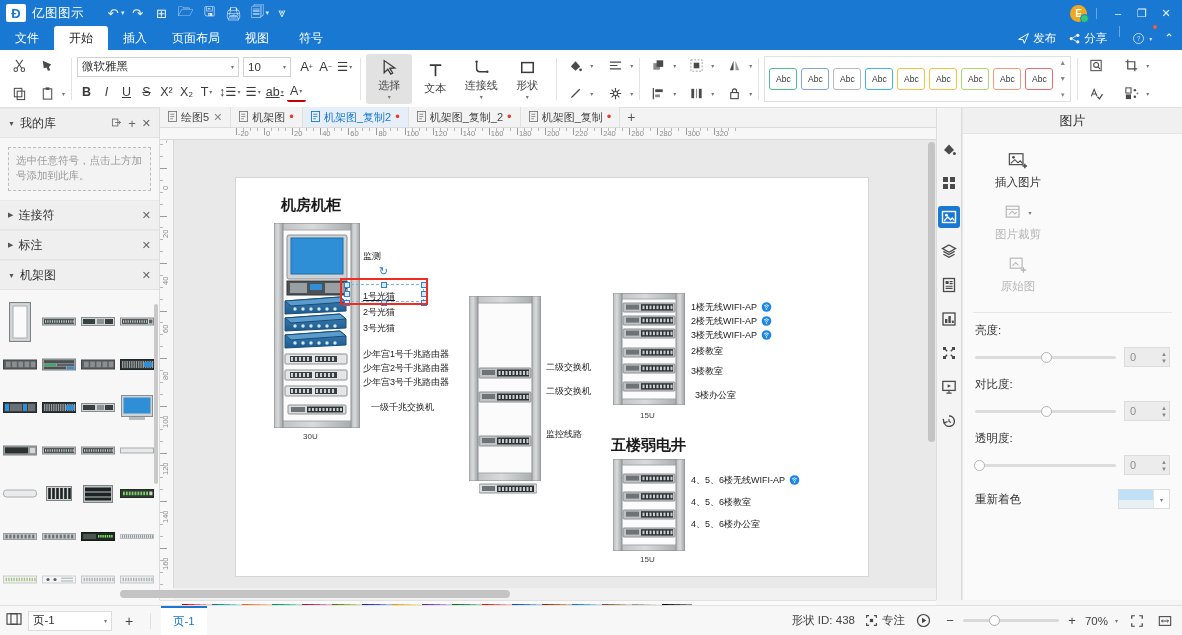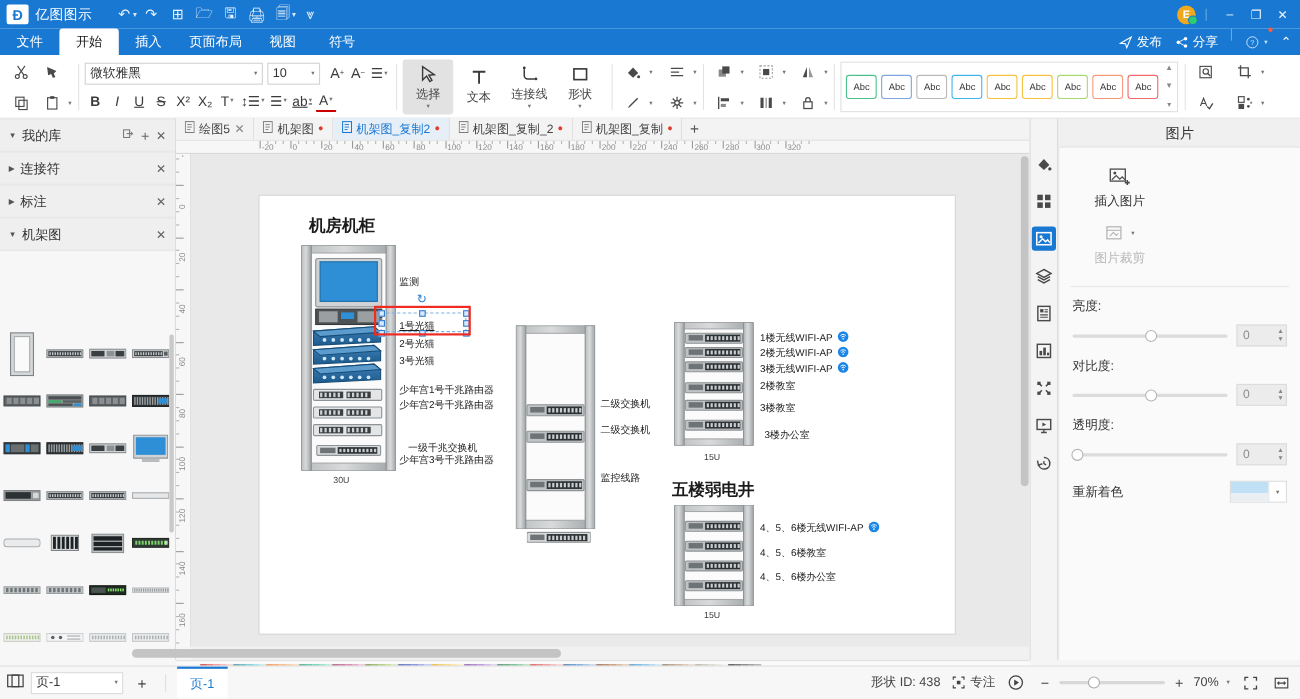--- a/index.html
+++ b/index.html
@@ -662,20 +662,21 @@
         <span>
           <svg width="11" height="11" viewBox="0 0 16 16">
             <rect x="2" y="3" width="8" height="10" fill="none" stroke="#666" stroke-width="1.2"></rect>
             <path d="M6 8 H14 M11.4 5.6 L14 8 L11.4 10.4" fill="none" stroke="#666" stroke-width="1.2"></path>
           </svg>
         </span>
         <span style="font-size:13px">+</span>
         <span style="font-size:11px">✕</span>
       </span>
     </div>
+    <div class="mylib-drop">选中任意符号，点击上方加号添加到此库。</div>
 
     <div class="sec-head">
       <span class="tri">▶</span>
       <span>连接符</span>
       <span class="acts">
         <span style="font-size:11px">✕</span>
       </span>
     </div>
 
     <div class="sec-head">
@@ -1457,21 +1458,21 @@
         </g>
       </svg>
       <div class="dg dg-sub" style="left:67px; top:254px;">30U</div>
 
       <div class="dg dg-lbl" style="left:127px; top:72px;">监测</div>
       <div class="dg dg-lbl" style="left:127px; top:112px;text-decoration:underline;">1号光猫</div>
       <div class="dg dg-lbl" style="left:127px; top:128px;">2号光猫</div>
       <div class="dg dg-lbl" style="left:127px; top:144px;">3号光猫</div>
       <div class="dg dg-lbl" style="left:127px; top:170px;">少年宫1号千兆路由器</div>
       <div class="dg dg-lbl" style="left:127px; top:184px;">少年宫2号千兆路由器</div>
-      <div class="dg dg-lbl" style="left:127px; top:198px;margin-top:36px;">少年宫3号千兆路由器</div>
+      <div class="dg dg-lbl" style="left:127px; top:198px;">少年宫3号千兆路由器</div>
       <div class="dg dg-lbl" style="left:135px; top:223px;">一级千兆交换机</div>
 
       <div class="seldash" style="left:110px; top:106px; width:78px; height:18px;"></div>
       <div class="rot-h" style="left:142px; top:88px;">↻</div>
       <div class="handle" style="left:108px; top:104px;"></div>
       <div class="handle" style="left:145px; top:104px;"></div>
       <div class="handle" style="left:185px; top:104px;"></div>
       <div class="handle" style="left:108px; top:113px;"></div>
       <div class="handle" style="left:185px; top:113px;"></div>
       <div class="handle" style="left:108px; top:122px;"></div>
@@ -1753,20 +1754,28 @@
       <div class="rp-cell dim">
         <div style="display:flex;align-items:center;gap:3px">
           <svg width="20" height="20" viewBox="0 0 22 22">
             <rect x="2.5" y="3.5" width="14" height="12" fill="none" stroke="#4a4a4a" stroke-width="1.3"></rect>
             <path d="M5.5 12.8 L9 9 L12 12 L14 10" fill="none" stroke="#4a4a4a" stroke-width="1.2"></path>
             <path d="M2.5 7 H16.5" stroke="#4a4a4a" stroke-width="1.1"></path>
           </svg>
           <span class="caret-s">▾</span>
         </div>
         <span class="t">图片裁剪</span>
+      </div>
+      <div class="rp-cell dim">
+        <svg width="20" height="20" viewBox="0 0 22 22">
+          <rect x="2.5" y="3.5" width="13" height="11" fill="none" stroke="#4a4a4a" stroke-width="1.3"></rect>
+          <path d="M5 12 L8.5 8.4 L11.5 11.4" fill="none" stroke="#4a4a4a" stroke-width="1.2"></path>
+          <path d="M14 16.5 H20 M17 13.5 V19.5" stroke="#4a4a4a" stroke-width="1.4"></path>
+        </svg>
+        <span class="t">原始图</span>
       </div>
     </div>
     <div class="rp-div"></div>
 
     <div class="rp-row">
       <div class="rp-lbl">亮度:</div>
       <div class="slider-row">
         <div class="track">
           <div class="knob" style="left:calc(50% - 5px)"></div>
         </div>

